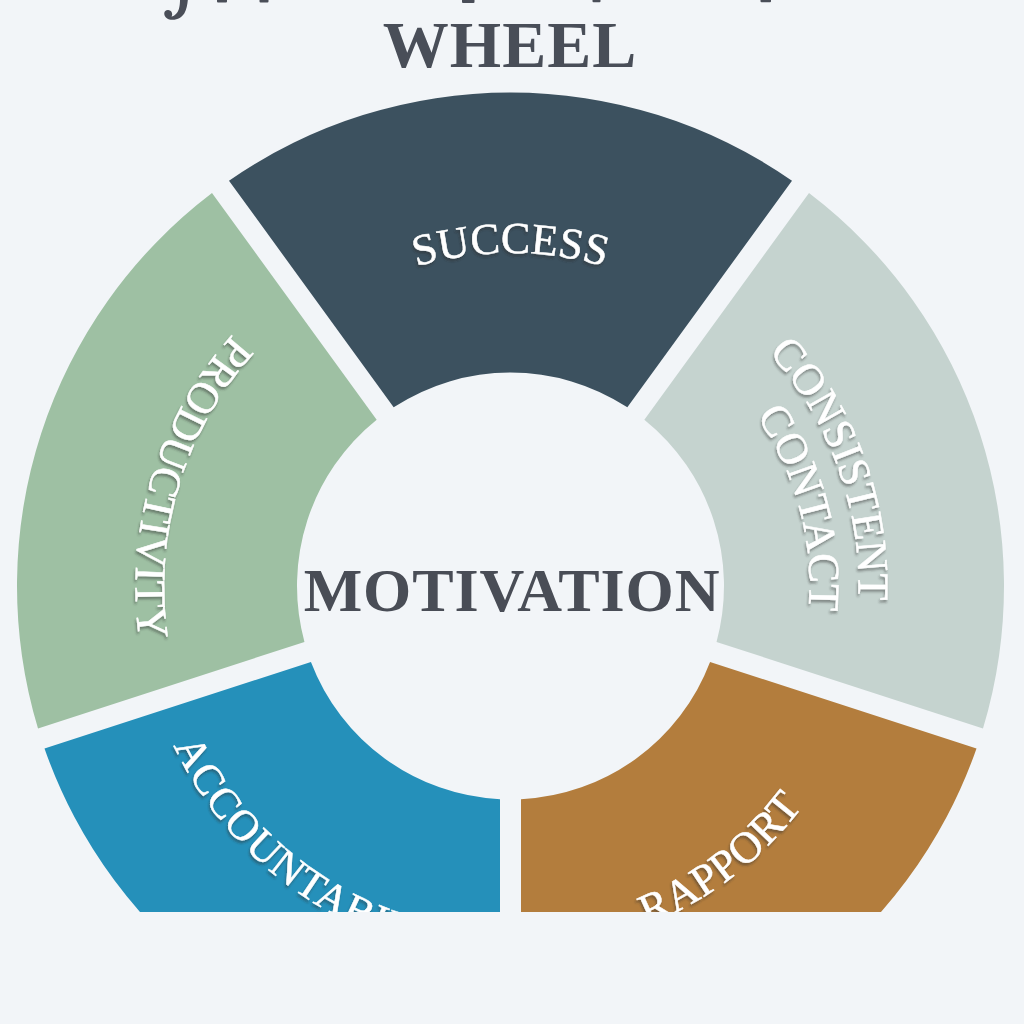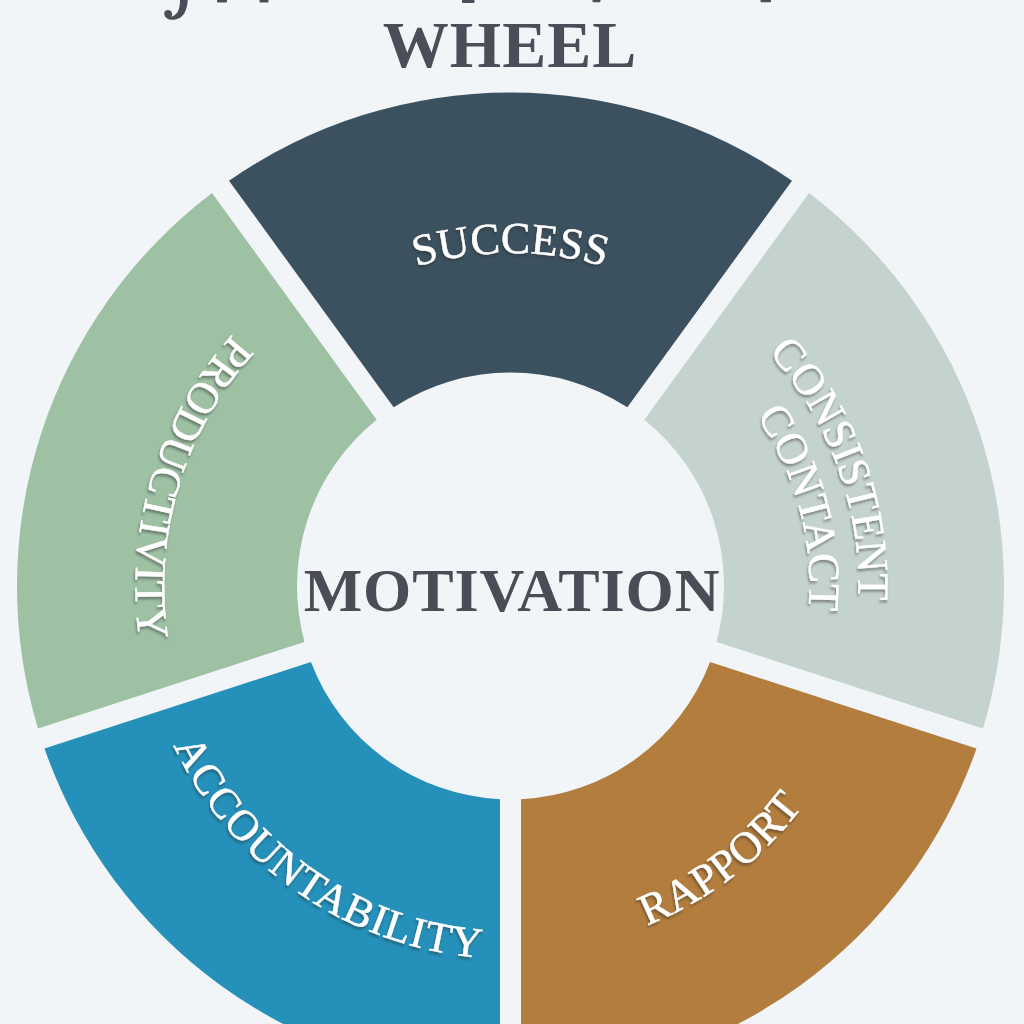--- a/index.html
+++ b/index.html
@@ -1,16 +1,16 @@
 <!DOCTYPE html>
 <html><head>
 <meta charset="utf-8">
 <style>
   html,body{margin:0;padding:0;background:#f2f5f8;}
-  .wrap{width:1024px;height:1024px;overflow:hidden;position:relative;}
+  .wrap{width:1024px;height:912px;overflow:hidden;position:relative;}
   text{font-family:"Liberation Serif",serif;}
 </style>
 </head>
 <body>
 <div class="wrap">
 <svg width="1024" height="1024" viewBox="0 0 1024 1024" xmlns="http://www.w3.org/2000/svg">
   <defs>
     <filter id="lsh" x="-30%" y="-30%" width="160%" height="160%">
       <feDropShadow dx="-1" dy="2.5" stdDeviation="1.3" flood-color="#2a2a2a" flood-opacity="0.45"></feDropShadow>
     </filter>

